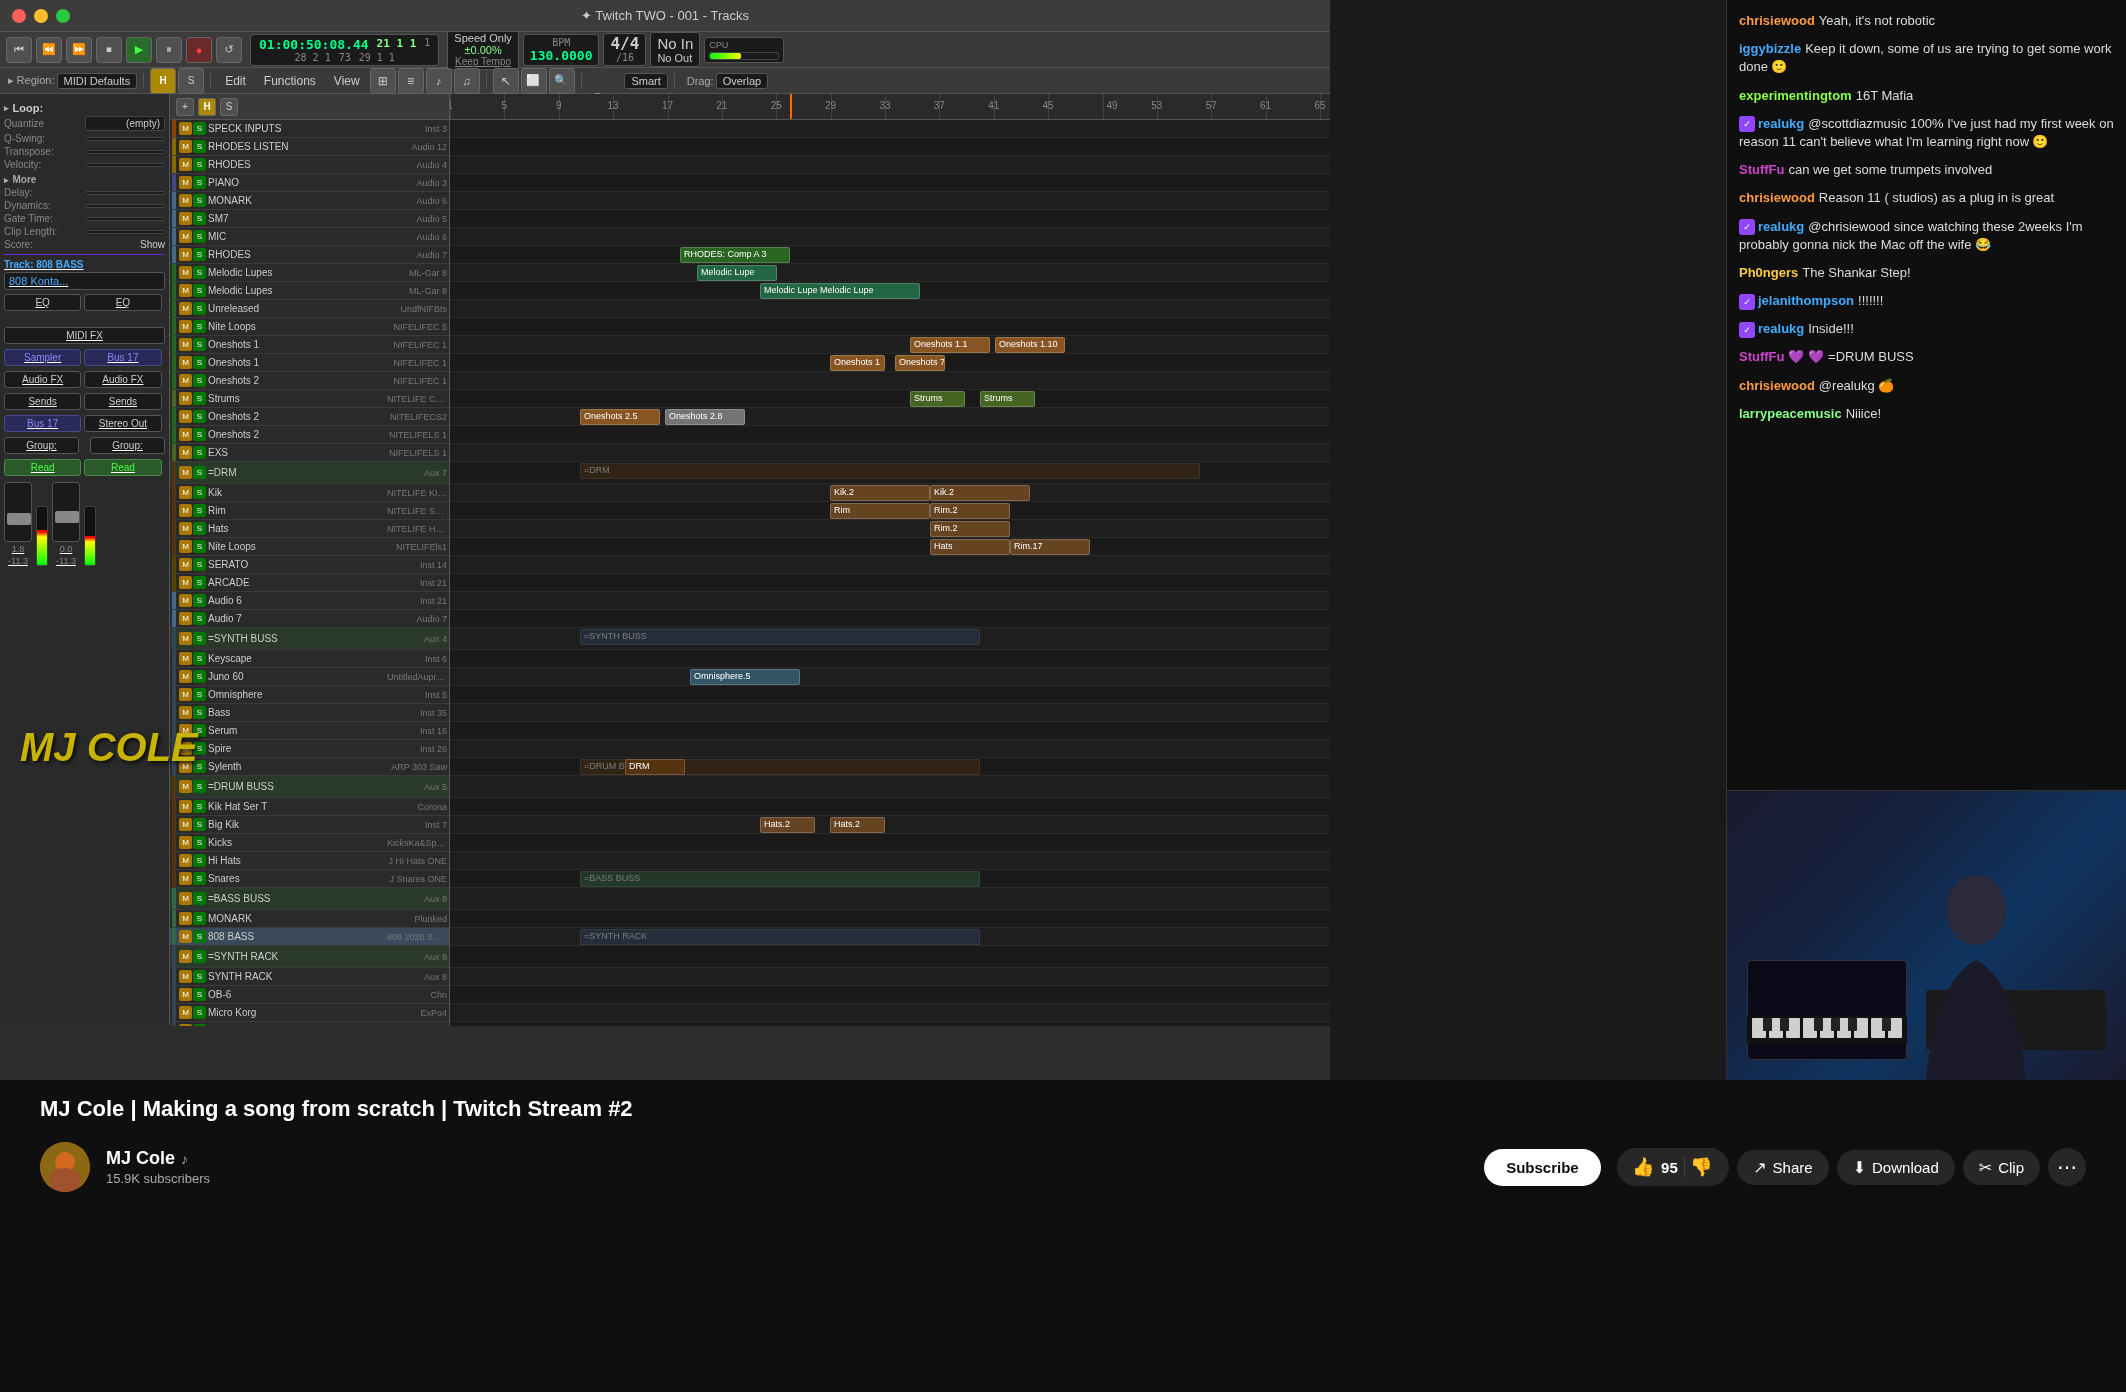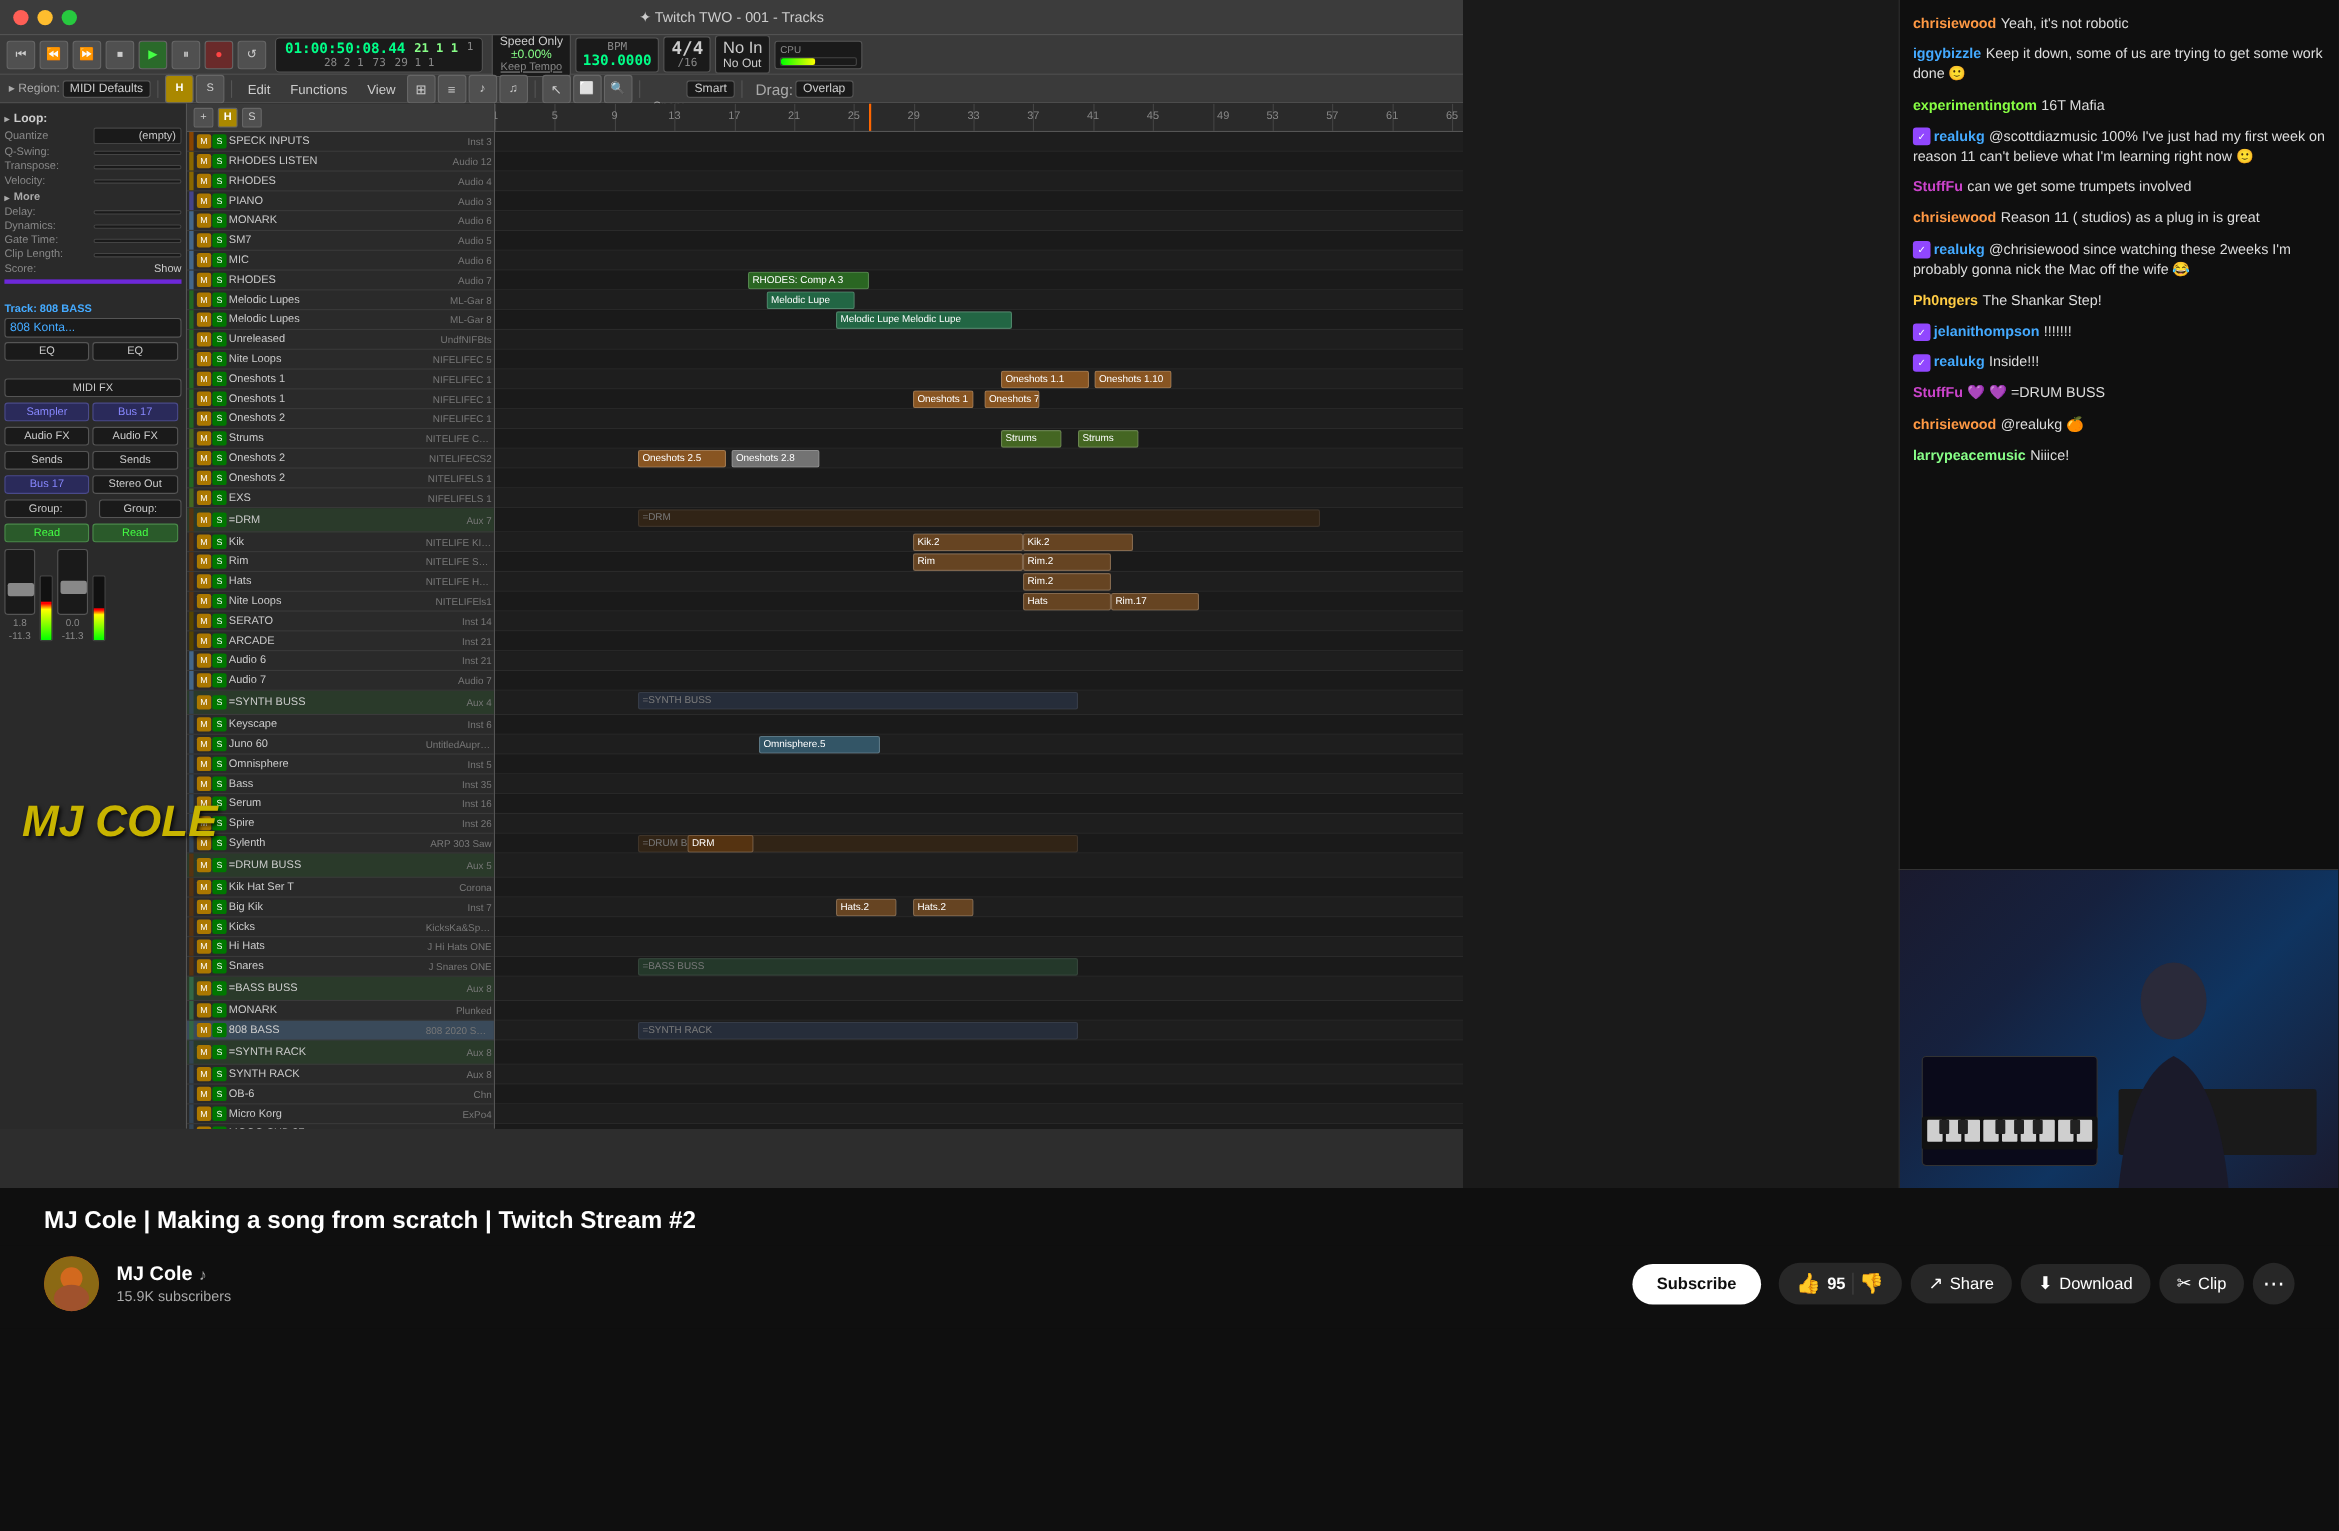--- a/index.html
+++ b/index.html
@@ -180,21 +180,21 @@
     .snap-value {
       background: #1a1a1a;
       border: 1px solid #555;
       border-radius: 3px;
       color: #ccc;
       font-size: 11px;
       padding: 1px 6px;
     }
     .drag-label {
       color: #aaa;
-      font-size: 14px;
+      font-size: 11px;
       margin-left: 6px;
       text-align: right;
     }
     .drag-value {
       background: #1a1a1a;
       border: 1px solid #555;
       border-radius: 3px;
       color: #ccc;
       font-size: 11px;
       padding: 1px 6px;
@@ -825,21 +825,21 @@
         </div>
         <div class="inspector-row">
           <span class="inspector-label">Clip Length:</span>
           <span class="inspector-value"></span>
         </div>
         <div class="inspector-row">
           <span class="inspector-label">Score: </span>
           <span style="color:#ccc;font-size:10px;">Show</span>
         </div>
 
-        <div style="border-top:4px solid #6d28d9;margin-top:4px;padding-top:14px;">
+        <div style="border-top:1px solid #6d28d9;margin-top:4px;padding-top:0;text-decoration:underline;">
           <div class="inspector-section" style="color:#4af;font-size:10px;">Track: 808 BASS</div>
 
           <div class="track-name-display">808 Konta...</div>
 
           <div style="display:flex;gap:3px;margin-bottom:14px;">
             <div class="plugin-btn" style="width:48%;">EQ</div>
             <div class="plugin-btn" style="width:48%;">EQ</div>
           </div>
           <div style="display:flex;gap:3px;margin-bottom:3px;">
             <div class="plugin-btn" style="width:100%;">MIDI FX</div>

